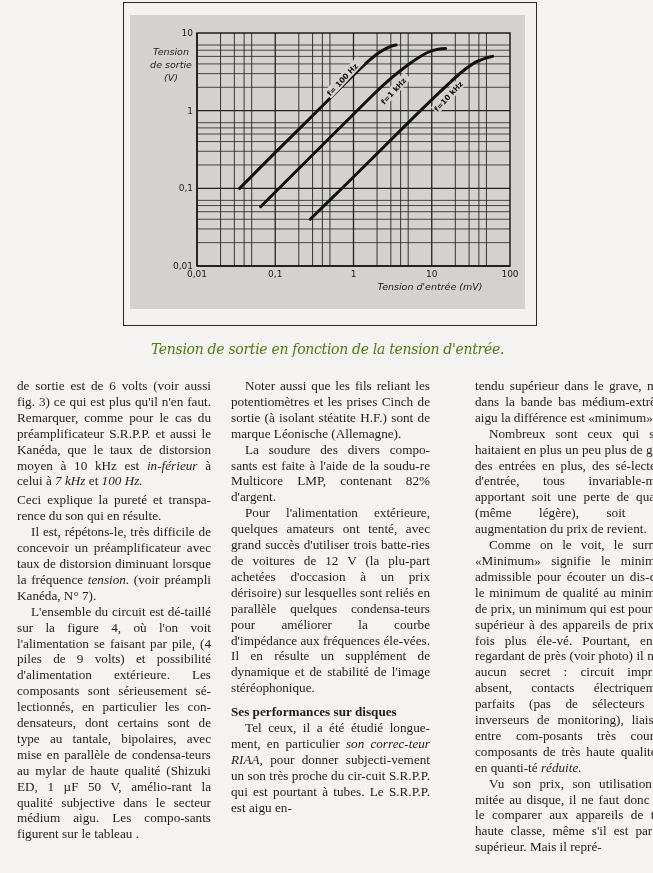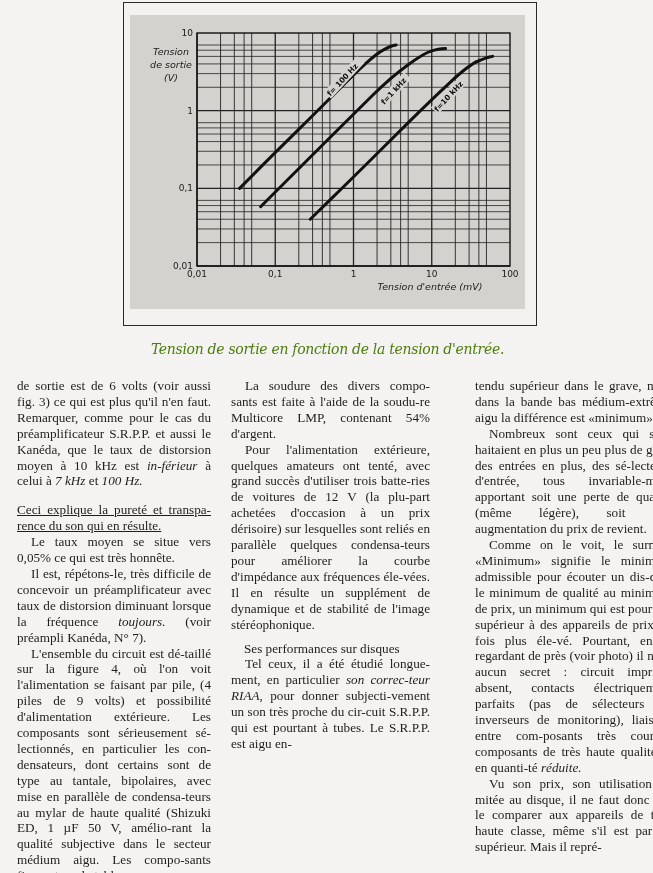--- a/index.html
+++ b/index.html
@@ -23,25 +23,25 @@
     position:absolute; left:1px; width:653px; top:341px; text-align:center;
     font-style:italic; font-size:14px; font-family:"DejaVu Serif", serif;
     letter-spacing:-0.3px; color:#4d7c0f;
   }
   .col {
     position:absolute; top:378px; font-size:13.2px; line-height:15.9px;
     text-align:justify; hyphens:manual;
   }
   .col p { margin:0; text-indent:14px; }
   .col p.noindent { text-indent:0; }
-  .col p.gap { margin-top:13px;text-decoration:underline; }
+  .col p.gap { margin-top:3px; }
   .col1 { left:17px; width:194px; }
   .col2 { left:231px; width:199px; }
   .col3 { left:452px; width:197px;margin-left:23px; }
-  .col h3 { margin:8px 0 0 13px; font-size:13.2px; font-weight:normal; text-indent:0; }
+  .col h3 { margin:8px 0 0 0; font-size:13.2px; font-weight:bold; text-indent:0; }
   em { }
 </style>
 </head>
 <body>
 
 <div class="figure-frame">
   <div class="figure-bg"></div>
   <svg class="chart-svg" width="412" height="322" viewBox="0 0 412 322">
       <g>
         <line x1="73" x2="73" y1="30" y2="263" stroke="#222" stroke-width="1.3"></line>
@@ -116,27 +116,27 @@
         <text x="0" y="0" style="font-family:&quot;DejaVu Sans&quot;,sans-serif;font-size:7.5px;font-weight:bold;fill:#111;">f=10 kHz</text>
       </g>
     </svg>
 </div>
 
 <div class="caption">Tension de sortie en fonction de la tension d'entrée.</div>
 
 <div class="col col1">
   <p class="noindent"><span>de sortie est de 6 volts (voir aussi fig. 3) ce qui est plus qu'il n'en faut. Remarquer, comme pour le cas du préamplificateur S.R.P.P. et aussi le Kanéda, que le taux de distorsion moyen à 10 kHz est </span><em>in-férieur</em><span> à celui à </span><em>7 kHz</em><span> et </span><em>100 Hz.</em></p>
   <p class="noindent gap">Ceci explique la pureté et transpa-rence du son qui en résulte.</p>
-  <p>Le taux moyen se situe vers 0,05% ce qui est très honnête.</p>
-  <p><span>Il est, répétons-le, très difficile de concevoir un préamplificateur avec taux de distorsion diminuant lorsque la fréquence </span><em>toujours.</em><span> (voir préampli Kanéda, N° 7).</span></p>
+  <p><span>Il est, répétons-le, très difficile de concevoir un préamplificateur avec taux de distorsion diminuant lorsque la fréquence </span><em>tension.</em><span> (voir préampli Kanéda, N° 7).</span></p>
   <p>L'ensemble du circuit est dé-taillé sur la figure 4, où l'on voit l'alimentation se faisant par pile, (4 piles de 9 volts) et possibilité d'alimentation extérieure. Les composants sont sérieusement sé-lectionnés, en particulier les con-densateurs, dont certains sont de type au tantale, bipolaires, avec mise en parallèle de condensa-teurs au mylar de haute qualité (Shizuki ED, 1 µF 50 V, amélio-rant la qualité subjective dans le secteur médium aigu. Les compo-sants figurent sur le tableau .</p>
 </div>
 
 <div class="col col2">
-  <p>La soudure des divers compo-sants est faite à l'aide de la soudu-re Multicore LMP, contenant 54% d'argent.</p>
+  <p>Noter aussi que les fils reliant les potentiomètres et les prises Cinch de sortie (à isolant stéatite H.F.) sont de marque Léonische (Allemagne).</p>
+  <p>La soudure des divers compo-sants est faite à l'aide de la soudu-re Multicore LMP, contenant 82% d'argent.</p>
   <p>Pour l'alimentation extérieure, quelques amateurs ont tenté, avec grand succès d'utiliser trois batte-ries de voitures de 12 V (la plu-part achetées d'occasion à un prix dérisoire) sur lesquelles sont reliés en parallèle quelques condensa-teurs pour améliorer la courbe d'impédance aux fréquences éle-vées. Il en résulte un supplément de dynamique et de stabilité de l'image stéréophonique.</p>
   <h3>Ses performances sur disques</h3>
   <p><span>Tel ceux, il a été étudié longue-ment, en particulier </span><em>son correc-teur RIAA,</em><span> pour donner subjecti-vement un son très proche du cir-cuit S.R.P.P. qui est pourtant à tubes. Le S.R.P.P. est aigu en-</span></p>
 </div>
 
 <div class="col col3">
   <p class="noindent">tendu supérieur dans le grave, mais dans la bande bas médium-extrême aigu la différence est «minimum».</p>
   <p>Nombreux sont ceux qui sou-haitaient en plus un peu plus de gain, des entrées en plus, des sé-lecteurs d'entrée, tous invariable-ment apportant soit une perte de qualité (même légère), soit une augmentation du prix de revient.</p>
   <p><span>Comme on le voit, le surnom «Minimum» signifie le minimum admissible pour écouter un dis-que, le minimum de qualité au minimum de prix, un minimum qui est pourtant supérieur à des appareils de prix 30 fois plus éle-vé. Pourtant, en le regardant de près (voir photo) il n'y a aucun secret : circuit imprimé absent, contacts électriquement parfaits (pas de sélecteurs ou inverseurs de monitoring), liaisons entre com-posants très courtes, composants de très haute qualité et en quanti-té </span><em>réduite.</em></p>
   <p>Vu son prix, son utilisation li-mitée au disque, il ne faut donc pas le comparer aux appareils de trop haute classe, même s'il est parfois supérieur. Mais il repré-</p>

